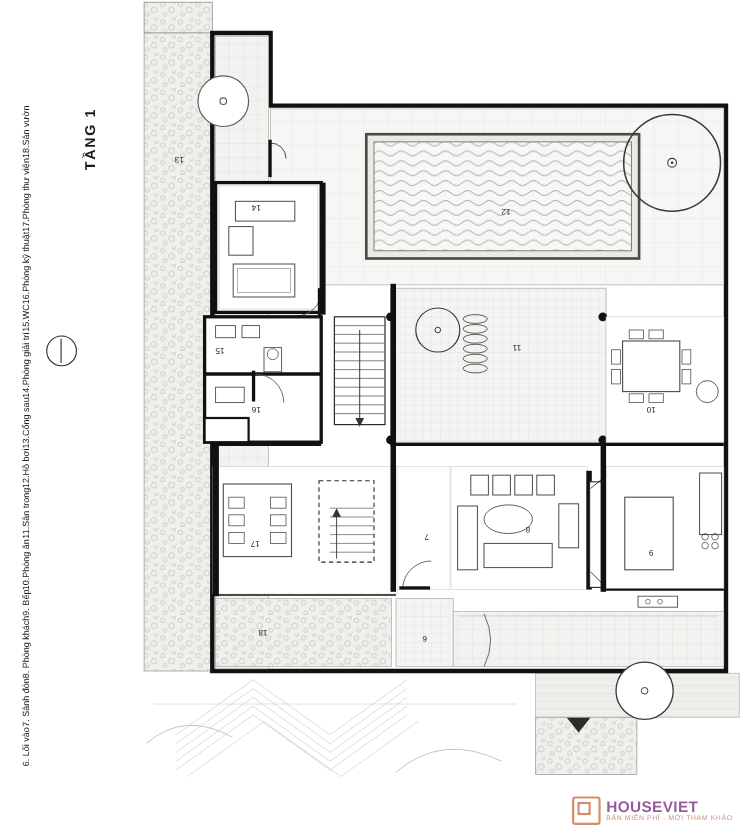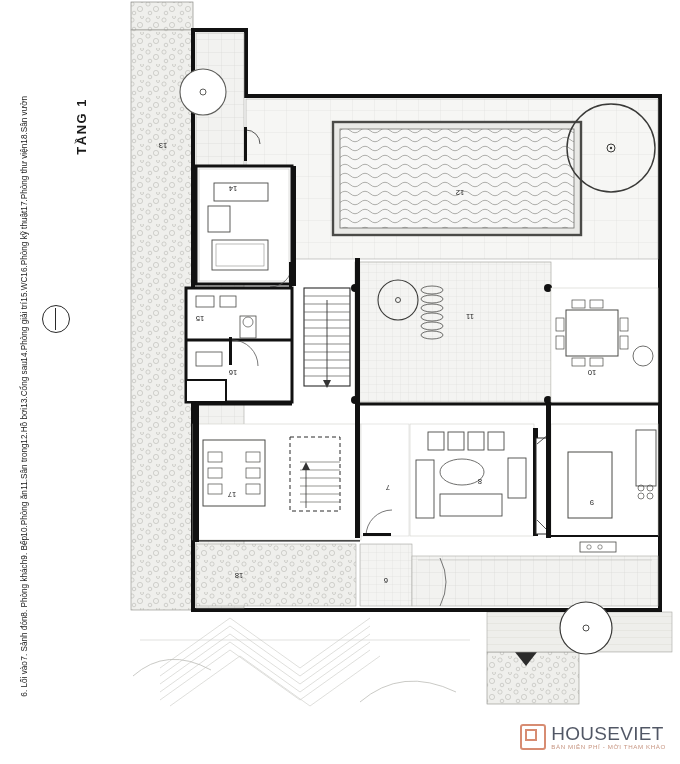--- a/index.html
+++ b/index.html
@@ -94,23 +94,23 @@
   }
   .wm-mark:after {
     content: "";
     position: absolute;
     left: 3px; top: 3px;
     width: 8px; height: 8px;
     border: 2px solid #c9603c;
   }
   .wm-text { line-height: 1.05; }
   .wm-main {
-    font-size: 19px;
-    font-weight: normal;
-    color: #0f172a;
+    font-size: 14px;
+    font-weight: bold;
+    color: #701a75;
     letter-spacing: 0.3px;
   }
   .wm-sub {
     font-size: 6.2px;
     color: #b06a4e;
     letter-spacing: 0.6px;
   }
   .room-num {
     font-size: 7.5px;
     fill: #1a1a1a;

